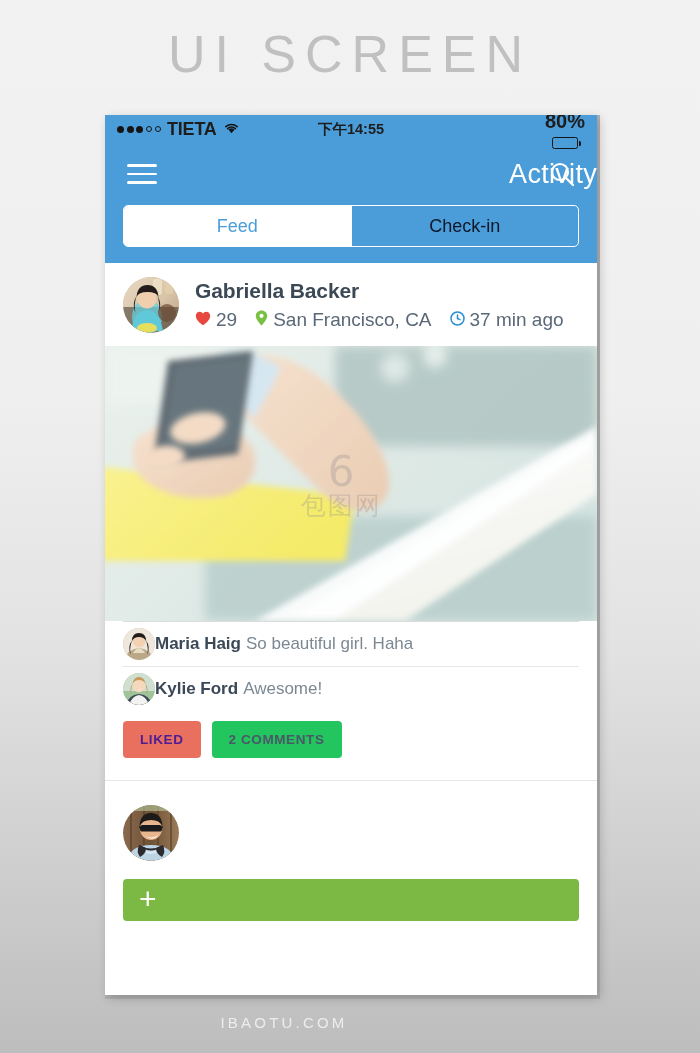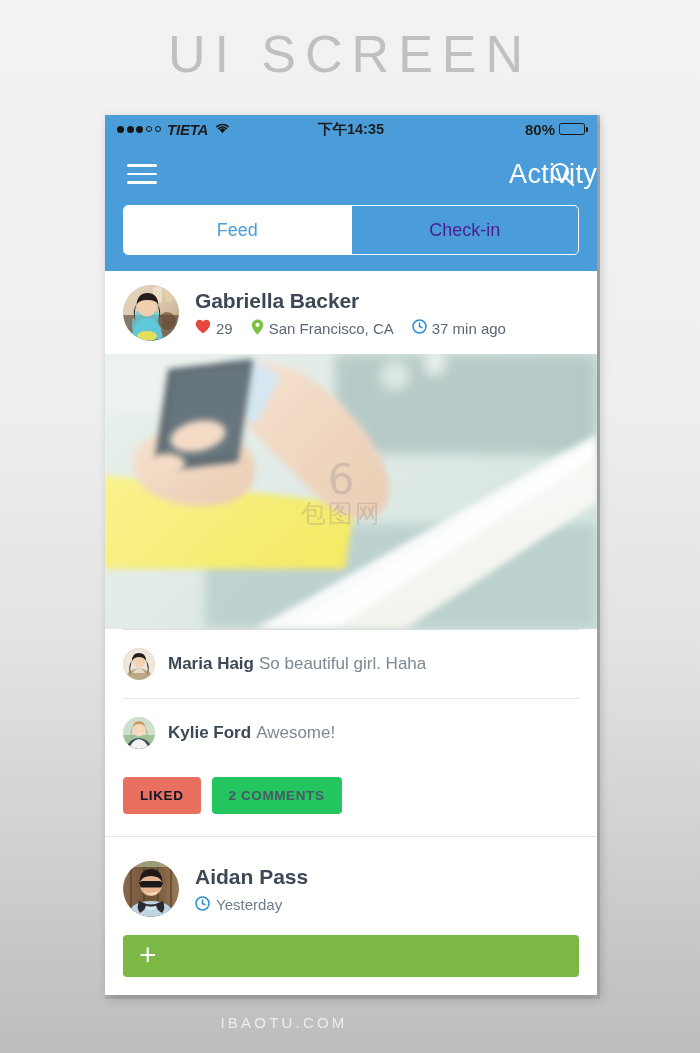--- a/index.html
+++ b/index.html
@@ -76,29 +76,29 @@
     padding: 0 12px;
     color: #1d1d1d;
     font-size: 14px;
     font-weight: 700;
     position: relative;
   }
   .sb-left { display: flex; align-items: center; gap: 4px; }
   .dots { display: flex; align-items: center; gap: 2.5px; }
   .dot { width: 7px; height: 7px; border-radius: 50%; background: #151515; }
   .dot.empty { background: transparent; border: 1.2px solid #151515; width: 6.5px; height: 6.5px; }
-  .carrier { font-size: 15px; font-weight: 700; letter-spacing: -.2px; margin-left: 2px; font-style: italic; }
+  .carrier { font-size: 18px; font-weight: 700; letter-spacing: -.2px; margin-left: 2px; }
   .wifi { margin-left: 3px; display: inline-block; }
   .sb-center {
     position: absolute; left: 0; width: 100%;
     text-align: center; font-size: 14.5px; font-weight: 700;
   }
   .sb-right {
     margin-left: auto; display: flex; align-items: center; gap: 4px;
-    font-size: 15px; font-weight: 700; z-index: 2;
+    font-size: 20px; font-weight: 700; z-index: 2; flex-direction: column;
   }
   .battery {
     width: 26px; height: 12px; border: 1.4px solid #151515; border-radius: 2.5px;
     position: relative; padding: 1.2px;
   }
   .battery::after {
     content: ""; position: absolute; right: -4px; top: 3.2px;
     width: 2.4px; height: 5px; background: #151515; border-radius: 0 1.5px 1.5px 0;
   }
   .battery-fill { height: 100%; background: #151515; border-radius: 1px; }
@@ -118,26 +118,26 @@
   }
   .nav-title {
     position: absolute; left: 0; width: 100%; text-align: right;
     color: #ffffff; font-size: 27px; font-weight: 400; letter-spacing: .3px;
   }
   .search-btn { margin-left: auto; z-index: 2; cursor: pointer; line-height: 0; }
 
   
   .tabs-wrap { background: #4a9dd8; padding: 0 18px 16px 18px; }
   .tabs {
-    display: flex; height: 50px; border-radius: 5px; overflow: hidden;
+    display: flex; height: 42px; border-radius: 5px; overflow: hidden;
     border: 1.6px solid #ffffff;
   }
   .tab {
     flex: 1; display: flex; align-items: center; justify-content: center;
-    font-size: 18px; color: #4c1d95; cursor: pointer;
+    font-size: 18px; color: #0f172a; cursor: pointer;
     border-left: 1.6px solid #ffffff;
   }
   .tab:first-child { border-left: none; }
   .tab.active { background: #ffffff; color: #4a9dd8; }
 
   
   .card { background: #ffffff; }
 
   .post-head {
     display: flex; align-items: center; padding: 14px 10px 13px 18px;
@@ -145,21 +145,21 @@
   .avatar-lg {
     width: 56px; height: 56px; border-radius: 50%; overflow: hidden;
     flex-shrink: 0; position: relative; background: #cdbba6;
   }
   .post-head-text { margin-left: 16px; }
   .uname {
     font-size: 21px; font-weight: 700; color: #3b4856; letter-spacing: -.1px;
   }
   .meta {
     display: flex; align-items: center; margin-top: 6px;
-    font-size: 15px; color: #778494;
+    font-size: 19px; color: #778494;
   }
   .meta-item { display: flex; align-items: center; gap: 5px; }
   .meta-item + .meta-item { margin-left: 18px; }
   .meta-val { color: #5a6877; }
 
   
   .photo {
     position: relative; width: 100%; height: 275px; overflow: hidden;
     background: #dfe9e6;
   }
@@ -167,41 +167,41 @@
   .wm {
     position: absolute; left: 48%; top: 50%; transform: translate(-50%,-50%);
     opacity: .30; color: #8c8c8c; line-height: 1;
   }
   .wm .wm-c { font-size: 42px; display: block; text-align: center; font-family: "DejaVu Sans", sans-serif;}
   .wm .wm-t { font-size: 25px; display: block; letter-spacing: 2px; font-family: "DejaVu Sans", sans-serif; }
 
   
   .comments { padding: 0 18px; }
   .comment {
-    display: flex; align-items: center; gap: 13px;
-    padding: 18px 0; border-top: 1px solid #e6e6e6;
+    display: flex; align-items: center; 
+    padding: 6px 0; border-top: 1px solid #e6e6e6;
     font-size: 17px;
   }
   .comment:first-child { border-top: 1px solid #dcdcdc; }
   .avatar-sm {
     width: 32px; height: 32px; border-radius: 50%; overflow: hidden;
     flex-shrink: 0; position: relative; background: #cfc3b2;
   }
   .c-name { font-weight: 700; color: #3b4856; }
   .c-text { color: #7c8893; margin-left: 5px; }
 
   
   .actions { display: flex; gap: 11px; padding: 10px 18px 22px 18px; }
   .btn {
     border-radius: 4px; font-size: 13.5px; font-weight: 700;
     letter-spacing: .6px; padding: 11px 17px; cursor: pointer;
     background: #22c55e; color: #4a5867; border: none;
     font-family: "Liberation Sans", sans-serif;
   }
-  .btn.liked { background: #e9705f; color: #0f172a; }
+  .btn.liked { background: #e9705f; color: #4c1d95; }
 
   
   .post-divider { height: 9px; background: #ffffff; border-top: 1px solid #e6e6e6; }
 
   
   .post2-head { display: flex; align-items: center; padding: 16px 18px 10px 18px; }
   .post2-name { font-size: 21px; font-weight: 700; color: #3b4856; }
   .post2-meta {
     display: flex; align-items: center; gap: 6px; margin-top: 7px;
     font-size: 15px; color: #6d7b8a;
@@ -240,21 +240,21 @@
       </span>
       <span class="carrier">TIETA</span>
       <span class="wifi">
         <svg width="15" height="12" viewBox="0 0 15 12">
           <path d="M7.5 11.3 L4.4 7.6 a4.9 4.9 0 0 1 6.2 0 Z" fill="#151515"></path>
           <path d="M1.9 4.6 a8.5 8.5 0 0 1 11.2 0" stroke="#151515" stroke-width="1.7" fill="none" stroke-linecap="round"></path>
           <path d="M3.6 6.6 a6 6 0 0 1 7.8 0" stroke="#151515" stroke-width="1.6" fill="none" stroke-linecap="round"></path>
         </svg>
       </span>
     </div>
-    <div class="sb-center">下午14:35</div>
+    <div class="sb-center">下午14:55</div>
     <div class="sb-right">
       <span>80%</span>
       <span class="battery">
         <span class="battery-fill" style="width:86%"></span>
       </span>
     </div>
   </div>
 
   <div class="navbar">
     <div class="hamburger">
@@ -504,33 +504,20 @@
             <path d="M16.5 21 q1-13 11.5-13 q10.5 0 11.5 13 q-3-6-11.5-6 q-8.5 0-11.5 6 Z" fill="#1e1a18"></path>
             <rect x="17" y="20" width="22" height="6.5" rx="2.6" fill="#1b1b1d"></rect>
             <rect x="16" y="21.5" width="24" height="1.4" fill="#1b1b1d"></rect>
             <path d="M21 30 q7 5 14 0 q-5 7-14 0 Z" fill="#ffffff"></path>
             <path d="M16 40 q-3 7 1 12 q6-3 6-9 Z" fill="#2b2b2f"></path>
             <path d="M40 40 q3 7 -1 12 q-6-3 -6-9 Z" fill="#2b2b2f"></path>
             <path d="M16 40 q12 7 24 0 q-12 11 -24 0 Z" fill="#2b2b2f"></path>
           </g>
         </svg>
       </div>
-      <div style="margin-left:16px">
-        <div class="post2-name">Aidan Pass</div>
-        <div class="post2-meta">
-          <span>
-            <svg width="15" height="15" viewBox="0 0 15 15">
-              <circle cx="7.5" cy="7.5" r="6.5" stroke="#2a8fd4" stroke-width="1.5" fill="none"></circle>
-              <line x1="7.5" y1="7.5" x2="7.5" y2="4" stroke="#2a8fd4" stroke-width="1.5" stroke-linecap="round"></line>
-              <line x1="7.5" y1="7.5" x2="10" y2="8.6" stroke="#2a8fd4" stroke-width="1.5" stroke-linecap="round"></line>
-            </svg>
-          </span>
-          <span>Yesterday</span>
-        </div>
-      </div>
     </div>
 
     <div class="friend-btn">
       <span class="friend-plus">+</span>
     </div>
   </div>
 
 </div>
 
 <div class="poster-footer">IBAOTU.COM</div>

